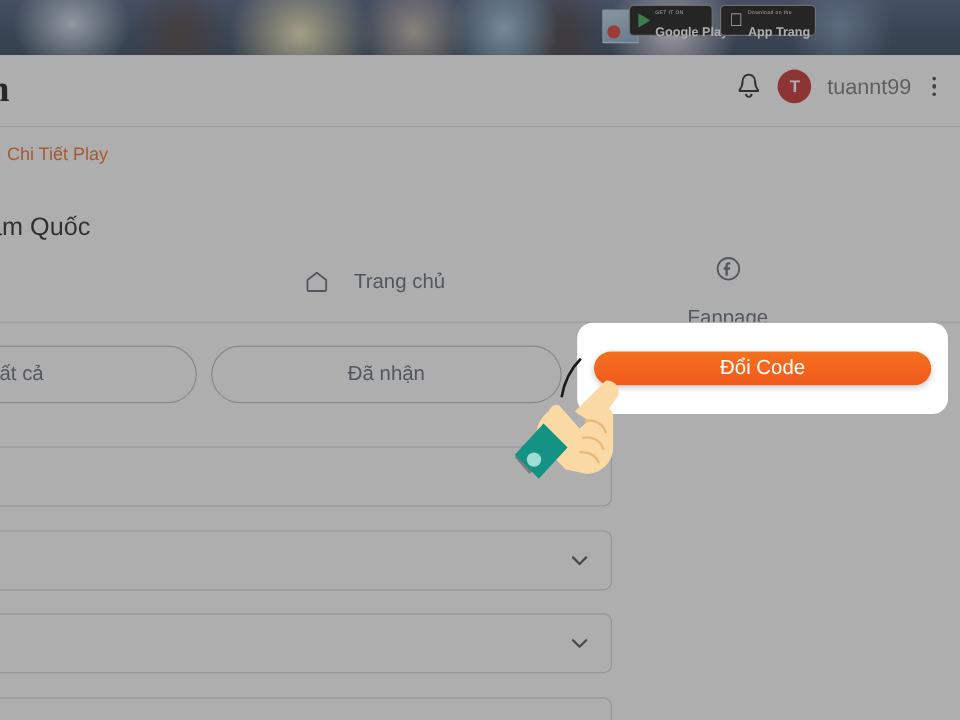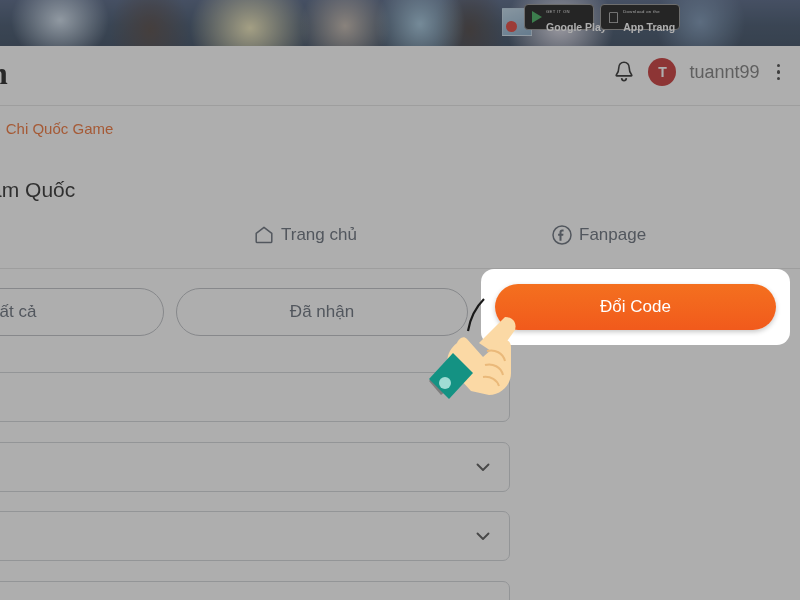--- a/index.html
+++ b/index.html
@@ -92,25 +92,25 @@
     position:absolute; left:-63px; top:178px;
     font-size:21px; color:#1d1d1d; white-space:nowrap;
   }
 
   
   .tabs {
     position:absolute; left:0; top:213px; width:800px; height:43px;
   }
   .tab {
     position:absolute; top:0; height:43px;
-    display:flex; align-items:center; gap:6px;
+    display:flex; align-items:center; gap:20px;
     font-size:17px; color:#5c6470; white-space:nowrap;
   }
   #tab-trangchu  { left:253px; }
-  #tab-fanpage   { left:551px; }
+  #tab-fanpage   { left:573px;flex-direction:column; }
   .ic { width:22px; height:22px; flex:0 0 auto; }
   .ic svg { display:block; }
 
   
   .filter-row { position:absolute; left:0; top:288px; width:652px; height:48px; }
   .pill {
     position:absolute; top:0; height:48px; border:1px solid #b9bcc1;
     border-radius:26px; background:#fff;
     display:flex; align-items:center; justify-content:center;
     font-size:17px; color:#5c6470;
@@ -140,21 +140,21 @@
     background:rgba(70,70,70,.44);
     pointer-events:none;
   }
   
   .spotlight {
     position:absolute; left:481px; top:269px; width:309px; height:76px;
     background:#ffffff; border-radius:13px;
     display:flex; align-items:center; justify-content:center;
   }
   .cta {
-    width:281px; height:46px; border-radius:24px;
+    width:281px; height:28px; border-radius:24px;
     background:linear-gradient(180deg,#f4701f 0%,#f15a1c 100%);
     border:none; color:#fff; font-size:17px; cursor:pointer;
     display:flex; align-items:center; justify-content:center;
     box-shadow:0 2px 5px rgba(0,0,0,.22);
     font-family:"Liberation Sans", sans-serif;
   }
 
   
   .hand { position:absolute; left:424px; top:297px; width:104px; height:112px; }
   .hand svg { display:block; }
@@ -202,21 +202,21 @@
         <i></i>
         <i></i>
         <i></i>
       </span>
     </div>
 
     <div class="hr" style="top:105px"></div>
 
     <div class="breadcrumb">
       <span class="sep">&gt;</span>
-      <span>Chi Quốc Game</span>
+      <span>Chi Tiết Play</span>
     </div>
 
     <div class="game-title">ơng Tam Quốc</div>
 
     <div class="tabs">
 
       <div class="tab" id="tab-trangchu">
         <span class="ic">
           <svg width="22" height="22" viewBox="0 0 22 22">
             <path d="M3.2 9.3 11 3.3l7.8 6v8.1c0 .6-.5 1.1-1.1 1.1H4.3c-.6 0-1.1-.5-1.1-1.1z" fill="none" stroke="#5c6470" stroke-width="1.5" stroke-linejoin="round"></path>

